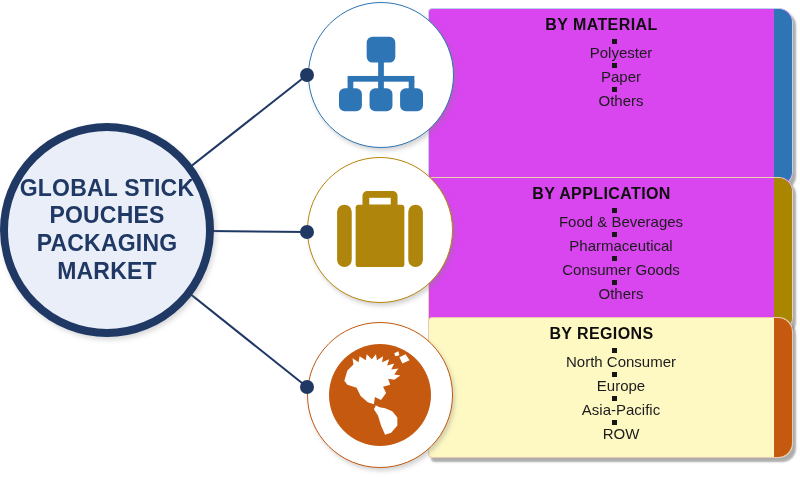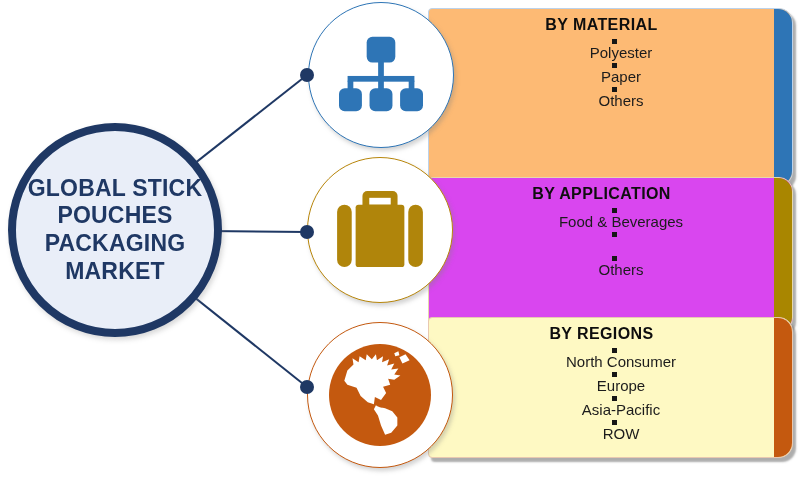--- a/index.html
+++ b/index.html
@@ -34,21 +34,21 @@
     font-size: 16px;
     font-weight: bold;
     color: #0e0e0e;
     letter-spacing: .4px;
   }
   .panel-list { list-style: none; margin: 2px 0 0; padding: 0 24px 0 45px; }
   .panel-item { display: flex; align-items: center; height: 24px; flex-direction: column; }
   .bullet { width: 5px; height: 5px; background: #161616; margin-right: 13px; flex: none; }
   .item-text { font-size: 15px; color: #1c1c1c; }
 
-  .panel-material    { top: 8px;   height: 178px; background: #fdba74; border: 1px solid #BCD2EA; }
+  .panel-material    { top: 8px;   height: 178px; background: #d946ef; border: 1px solid #BCD2EA; }
   .panel-material .panel-tab    { background: #2E75B6; }
   .panel-application { top: 177px; height: 155px; background: #d946ef; border: 1px solid #E6D8AC; }
   .panel-application .panel-tab { background: #A98600; }
   .panel-regions     { top: 317px; height: 141px; background: #fef9c3; border: 1px solid #E8C8B0; }
   .panel-regions .panel-tab     { background: #C4590F; }
 
   
   .connector-svg { position: absolute; inset: 0; z-index: 2; pointer-events: none; }
   .dot {
     position: absolute;
@@ -72,21 +72,21 @@
     box-shadow: 2px 3px 4px rgba(130,130,130,.35);
   }
   .node-material    { left: 308px; top: 2px;   border: 1.5px solid #2E75B6; }
   .node-application { left: 307px; top: 157px; border: 1.5px solid #B8860B; }
   .node-regions     { left: 307px; top: 322px; border: 1.5px solid #C4590F; }
   .node-circle svg { display: block; }
 
   
   .hub {
     position: absolute;
-    left: 8px; top: 123px;
+    left: 0; top: 123px;
     width: 214px; height: 214px;
     border-radius: 50%;
     background: #E9EEF8;
     border: 8px solid #1F3864;
     display: flex; align-items: center; justify-content: center;
     text-align: center;
     z-index: 3;
     box-shadow: 2px 3px 5px rgba(130,130,130,.3);
   }
   .hub-title {
@@ -131,20 +131,25 @@
   <section class="panel panel-application">
     <div class="panel-tab"></div>
     <h2 class="panel-heading">BY APPLICATION</h2>
     <ul class="panel-list">
       <li class="panel-item">
           <span class="bullet"></span>
           <span class="item-text">Food &amp; Beverages</span>
         </li>
       <li class="panel-item">
           <span class="bullet"></span>
+          <span class="item-text">Pharmaceutical</span>
+        </li>
+      <li class="panel-item">
+          <span class="bullet"></span>
+          <span class="item-text">Consumer Goods</span>
         </li>
       <li class="panel-item">
           <span class="bullet"></span>
           <span class="item-text">Others</span>
         </li>
     </ul>
   </section>
 
   <section class="panel panel-regions">
     <div class="panel-tab"></div>

